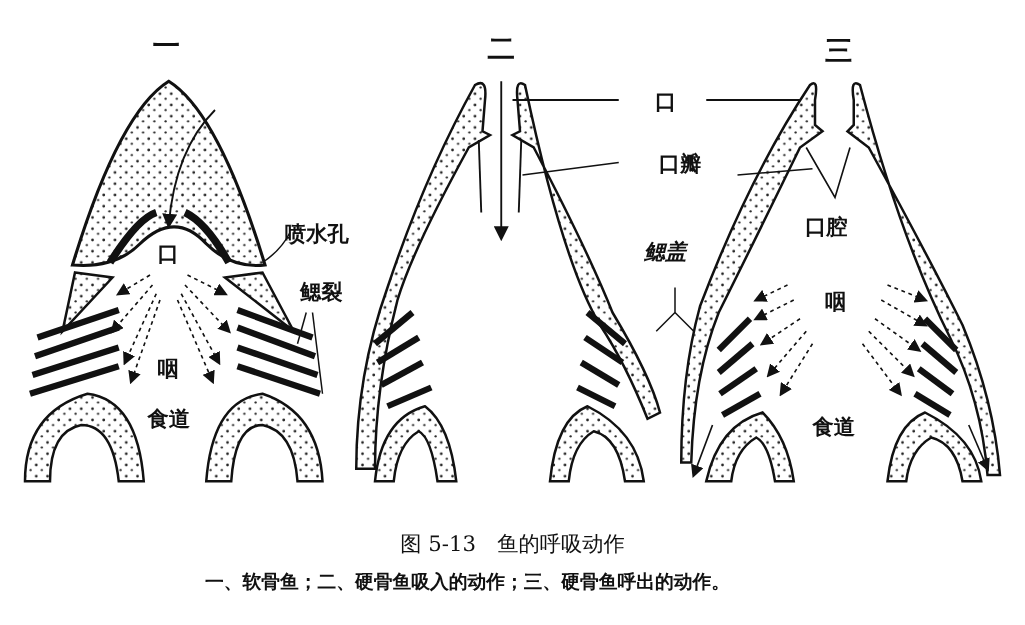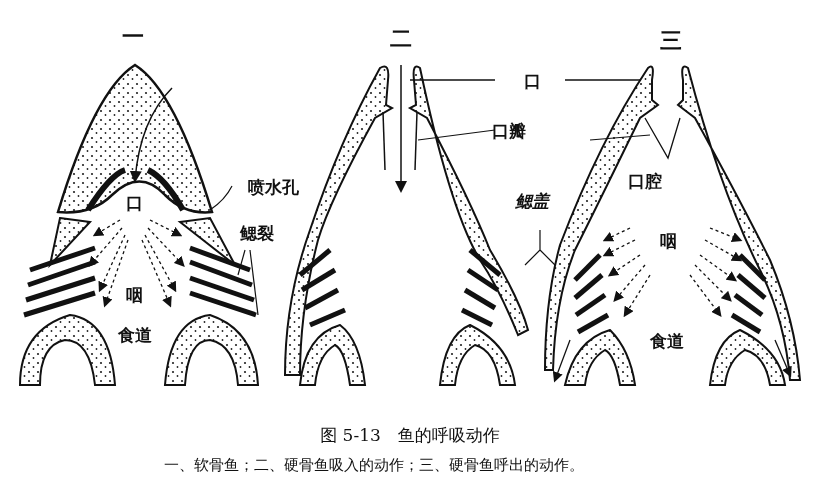--- a/index.html
+++ b/index.html
@@ -1,21 +1,21 @@
 <!DOCTYPE html>
 <html><head>
 <meta charset="utf-8">
 <style>
   html,body{margin:0;padding:0;background:#fff;}
   body{width:820px;height:500px;position:relative;overflow:hidden;font-family:"DejaVu Serif", serif;color:#111;}
   svg{position:absolute;left:0;top:0;}
   .lbl{position:absolute;font-size:17px;font-weight:bold;color:#111;white-space:nowrap;}
   .num{position:absolute;font-size:22px;font-weight:bold;}
   .cap1{position:absolute;left:0;width:820px;top:424px;text-align:center;font-size:17px;}
-  .cap2{position:absolute;left:0;width:748px;top:456px;text-align:center;font-size:15px;}
+  .cap2{position:absolute;left:0;width:748px;top:456px;text-align:center;font-size:15px;font-weight:bold;}
 </style>
 </head>
 <body>
 
 <svg width="820" height="500" viewBox="0 0 820 500">
   <defs>
     <pattern id="dots" width="9" height="9" patternUnits="userSpaceOnUse">
       <circle cx="2" cy="3" r="1.1" fill="#222"></circle>
       <circle cx="6.5" cy="7" r="0.9" fill="#222"></circle>
     </pattern>
@@ -114,27 +114,27 @@
     <path d="M565,385 Q575,340 610,330 Q630,350 635,385 L620,385 Q615,355 605,350 Q588,360 585,385 Z" fill="url(#dots)" stroke="#111" stroke-width="2"></path>
     <path d="M710,385 Q715,340 740,330 Q780,350 785,385 L770,385 Q765,355 745,350 Q728,360 725,385 Z" fill="url(#dots)" stroke="#111" stroke-width="2"></path>
   </g>
 </svg>
 
 <div class="num" style="left:122px;top:22px;">一</div>
 <div class="num" style="left:390px;top:24px;">二</div>
 <div class="num" style="left:660px;top:26px;">三</div>
 
 <div class="lbl" style="left:126px;top:192px;">口</div>
-<div class="lbl" style="left:228px;top:176px;margin-left:20px;">喷水孔</div>
+<div class="lbl" style="left:228px;top:176px;">喷水孔</div>
 <div class="lbl" style="left:240px;top:222px;">鳃裂</div>
 <div class="lbl" style="left:126px;top:284px;">咽</div>
 <div class="lbl" style="left:118px;top:324px;">食道</div>
 
 <div class="lbl" style="left:524px;top:70px;">口</div>
-<div class="lbl" style="left:492px;top:120px;text-align:right;">口瓣</div>
+<div class="lbl" style="left:527px;top:120px;text-align:right;">口瓣</div>
 <div class="lbl" style="left:515px;top:190px;font-style:italic;">鳃盖</div>
 
-<div class="lbl" style="left:628px;top:170px;">口腔</div>
+<div class="lbl" style="left:644px;top:170px;">口腔</div>
 <div class="lbl" style="left:660px;top:230px;">咽</div>
 <div class="lbl" style="left:650px;top:330px;">食道</div>
 
 <div class="cap1">图 5-13　鱼的呼吸动作</div>
 <div class="cap2">一、软骨鱼；二、硬骨鱼吸入的动作；三、硬骨鱼呼出的动作。</div>
 
 </body></html>

